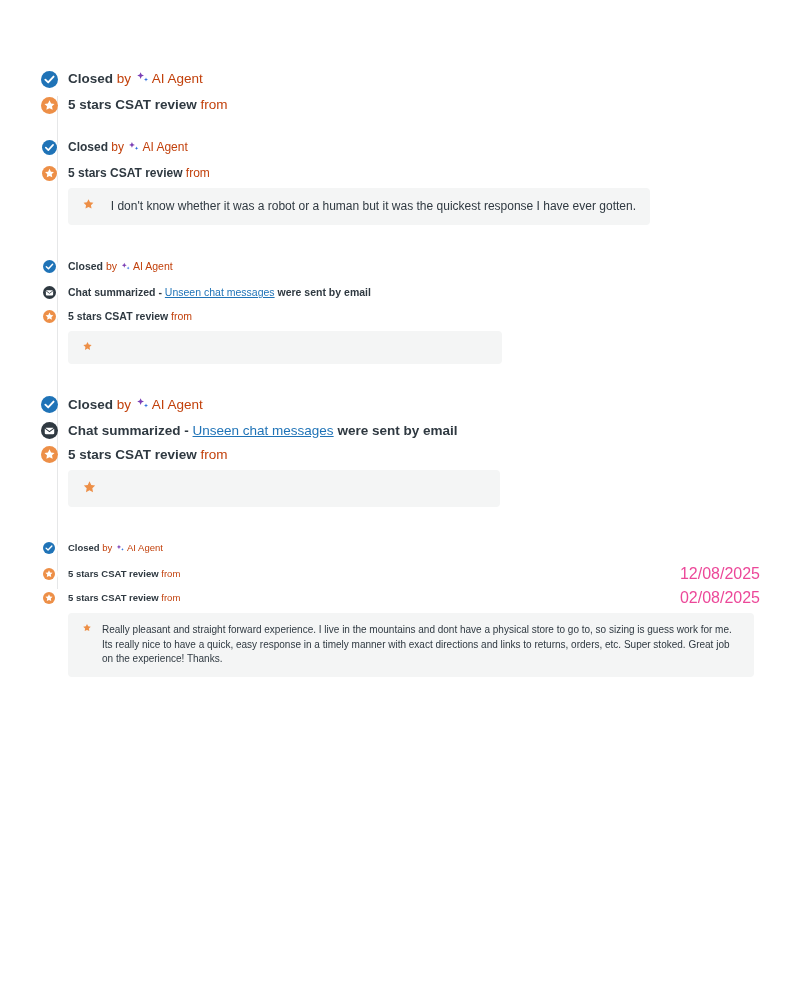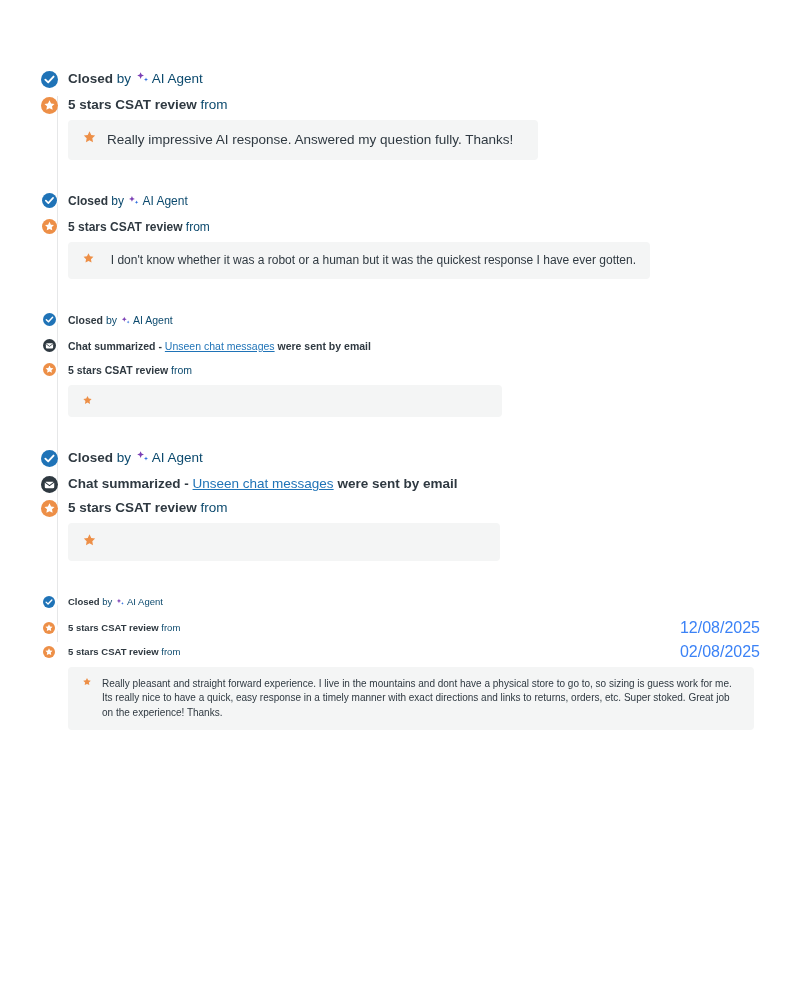--- a/index.html
+++ b/index.html
@@ -46,35 +46,35 @@
   }
   .bullet svg { display: block; }
   .event-text {
     flex: 1 1 auto;
     line-height: 18px;
     white-space: nowrap;
     overflow: hidden;
     text-overflow: ellipsis;
   }
   .strong { font-weight: bold; }
-  .light { color: #0c4a6e; font-weight: normal; }
+  .light { color: #c2410c; font-weight: normal; }
   .link {
     color: #1f73b7;
     text-decoration: underline;
     font-weight: normal;
     cursor: pointer;
   }
   .agent-icon {
     display: inline-block;
     vertical-align: -2px;
     margin: 0 2px 0 1px;
   }
   .timestamp {
     flex: 0 0 auto;
-    color: #3b82f6;
+    color: #ec4899;
     margin-left: 12px;
     text-align: right;
   }
   .review-box {
     background: #f4f5f5;
     border-radius: 4px;
     padding: 10px 14px;
     margin: 6px 0 14px 28px;
     display: flex;
     align-items: flex-start;
@@ -119,26 +119,20 @@
         </div>
         <div class="event">
           <span class="bullet">
             <svg width="17" height="17" viewBox="0 0 18 18">
               <circle cx="9" cy="9" r="9" fill="#ed8f47"></circle>
               <path fill="#ffffff" d="M9 3.4 l1.65 3.35 3.7 .54 -2.68 2.61 .63 3.69 -3.3 -1.74 -3.3 1.74 .63 -3.69 -2.68 -2.61 3.7 -.54z"></path>
             </svg>
           </span>
           <span class="event-text"><span class="strong">5 stars CSAT review</span> <span class="light">from</span></span>
         </div>
-        <div class="review-box" style="max-width: 470px;">
-          <span class="review-star"><svg width="15" height="15" viewBox="0 0 18 18">
-              <path fill="#ed8f47" d="M9 1.6 l2.1 4.3 4.7 .68 -3.4 3.32 .8 4.7 -4.2 -2.21 -4.2 2.21 .8 -4.7 -3.4 -3.32 4.7 -.68z"></path>
-            </svg></span>
-          <span class="review-text">Really impressive AI response. Answered my question fully. Thanks!</span>
-        </div>
       </div>
       <div class="gap-lg"></div>
       <div class="group s-16">
         <div class="event">
           <span class="bullet">
             <svg width="15" height="15" viewBox="0 0 18 18">
               <circle cx="9" cy="9" r="9" fill="#1f73b7"></circle>
               <path d="M4.6 9.2 L7.6 12.1 L13.3 5.9" stroke="#ffffff" stroke-width="2" fill="none" stroke-linecap="round" stroke-linejoin="round"></path>
             </svg>
           </span>

